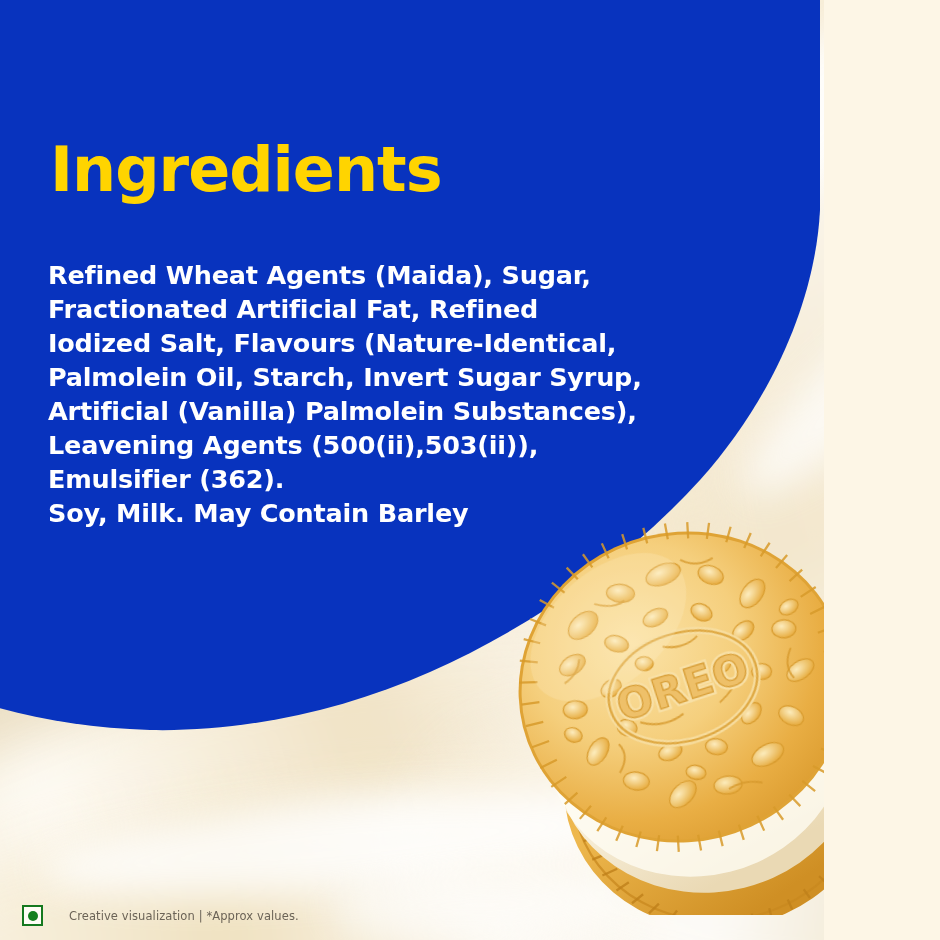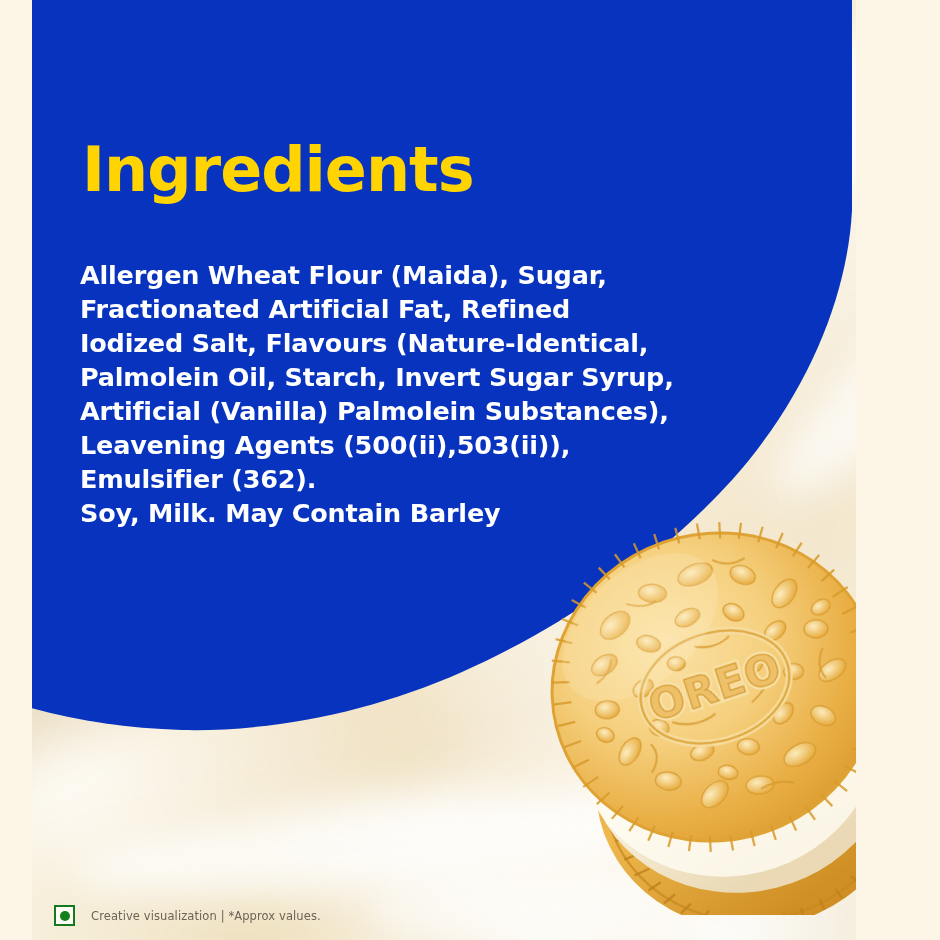--- a/index.html
+++ b/index.html
@@ -1,21 +1,21 @@
 <!DOCTYPE html>
 <html><head>
 <meta charset="utf-8">
 <style>
   html,body{margin:0;padding:0;}
   body{
     width:940px;height:940px;overflow:hidden;
     font-family:"Liberation Sans", sans-serif;
     background:#fdf6e6;
   }
-  #stage{position:relative;width:824px;height:940px;overflow:hidden;background:#fbf3e2;margin-left:32px;}
+  #stage{position:relative;width:824px;height:940px;overflow:hidden;background:#fbf3e2;}
 
   
   .bg-base{position:absolute;inset:0;
     background:
       radial-gradient(120% 90% at 92% 6%, #ffffff 0%, #fdf8ee 28%, #f3e6cc 60%, #ece0c6 100%);
   }
   .swirl{position:absolute;border-radius:50%;filter:blur(26px);mix-blend-mode:normal;}
   .s1{width:1250px;height:780px;left:230px;top:-320px;
       background:linear-gradient(118deg,#f0e0bd 0%,#fffefb 34%,#f7eed9 52%,#ffffff 70%,#eadfc2 100%);
       transform:rotate(-24deg);opacity:.95;}
@@ -59,21 +59,21 @@
   .ingredients{position:absolute;left:48px;top:258px;width:660px;
     font-family:"DejaVu Sans","Liberation Sans",sans-serif;
     font-weight:bold;font-size:25.5px;line-height:34px;color:#ffffff;letter-spacing:-.2px;}
   .ingredients div{white-space:nowrap;}
 
   
   .cookie-wrap{position:absolute;left:505px;top:515px;width:420px;height:400px;}
   .cookie{position:absolute;left:0;top:0;width:420px;height:400px;}
 
   
-  .footer{position:absolute;left:22px;bottom:14px;display:flex;align-items:center;gap:16px;}
+  .footer{position:absolute;left:22px;bottom:14px;display:flex;align-items:center;gap:26px;}
   .veg-mark{width:21px;height:21px;border:2px solid #15791f;background:#fffdf6;
     display:flex;align-items:center;justify-content:center;box-sizing:border-box;}
   .veg-dot{width:10px;height:10px;border-radius:50%;background:#14801d;}
   .footer-text{font-family:"DejaVu Sans","Liberation Sans",sans-serif;
     font-size:11.5px;color:#6b6357;letter-spacing:.1px;white-space:nowrap;}
 </style>
 </head>
 <body>
 
 <div id="stage">
@@ -90,21 +90,21 @@
   <div class="highlight h2"></div>
   <div class="highlight h3"></div>
   <div class="highlight h4"></div>
 
   <div class="blue-panel"></div>
 
   <div class="panel-content">
     <div class="heading">Ingredients</div>
 
     <div class="ingredients">
-      <div>Allergen Wheat Flour (Maida), Sugar,</div>
+      <div>Refined Wheat Agents (Maida), Sugar,</div>
       <div>Fractionated Artificial Fat, Refined</div>
       <div>Iodized Salt, Flavours (Nature-Identical,</div>
       <div>Palmolein Oil, Starch, Invert Sugar Syrup,</div>
       <div>Artificial (Vanilla) Palmolein Substances),</div>
       <div>Leavening Agents (500(ii),503(ii)),</div>
       <div>Emulsifier (362).</div>
       <div>Soy, Milk. May Contain Barley</div>
     </div>
   </div>
 

